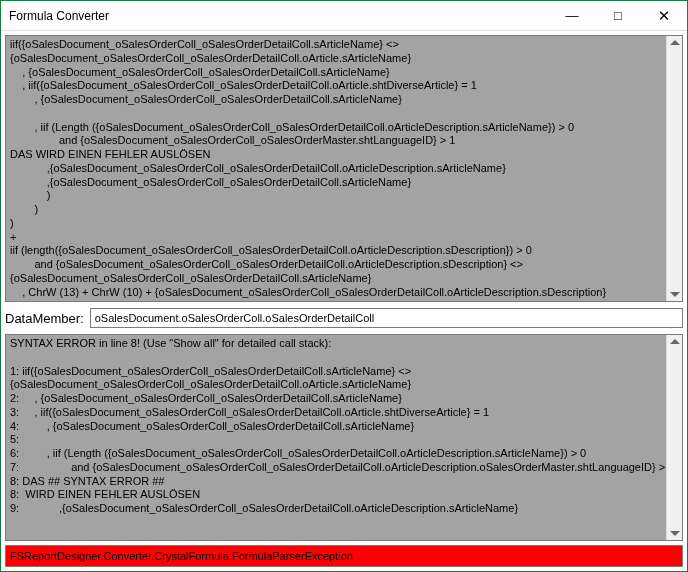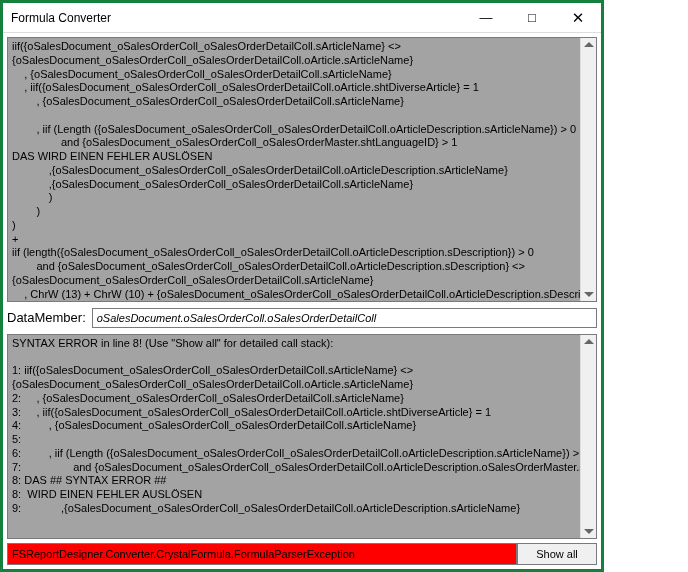--- a/index.html
+++ b/index.html
@@ -1,28 +1,28 @@
 <!DOCTYPE html>
 <html><head>
 <meta charset="utf-8">
 <style>
   * { box-sizing: border-box; margin: 0; padding: 0; }
   html, body { width: 688px; height: 572px; font-family: "Segoe UI", Tahoma, sans-serif; font-size: 12px; background: #fff; overflow: hidden; }
-  .window { width: 604px; height: 572px; border: 3px solid #15803d; display: flex; flex-direction: column; background: #fff; }
+  .window { width: 688px; height: 572px; border: 1px solid #15803d; display: flex; flex-direction: column; background: #fff; }
   .titlebar { height: 30px; display: flex; align-items: center; padding-left: 8px; background: #fff; border-bottom: 1px solid #ddd; }
   .titlebar-text { flex: 1; font-size: 12px; }
   .winbtns { display: flex; height: 100%; }
   .winbtn { width: 46px; display: flex; align-items: center; justify-content: center; font-family: sans-serif; font-size: 13px; }
   .winbtn.close { font-size: 15px; }
   .content { flex: 1; display: flex; flex-direction: column; padding: 4px; gap: 4px; min-height: 0; }
   .pane { border: 1px solid #7a7a7a; background: #a3a3a3; overflow: auto; font-family: Tahoma, "Segoe UI", sans-serif; font-size: 11px; line-height: 1.25; padding: 2px 4px; white-space: pre; position: relative; }
   .pane-top { flex: 1.3; min-height: 0; }
   .row-dm { display: flex; align-items: center; gap: 6px; padding: 2px 0; }
   .row-dm label { font-size: 13px; }
-  .dm-input { flex: 1; border: 1px solid #7a7a7a; height: 20px; padding: 1px 4px; font-size: 11px; font-family: Tahoma, sans-serif; font-style: italic; }
+  .dm-input { flex: 1; border: 1px solid #7a7a7a; height: 20px; padding: 1px 4px; font-size: 11px; font-family: Tahoma, sans-serif; }
   .pane-bottom { flex: 1; min-height: 0; }
   .footer { display: flex; align-items: stretch; gap: 0; height: 22px; }
   .status-err { flex: 1; background: #ff0000; color: #000; border: 1px solid #7a7a7a; font-size: 11px; padding: 2px 4px; display: flex; align-items: center; overflow: hidden; }
   .showall { width: 80px; border: 1px solid #7a7a7a; background: #f0f0f0; font-size: 11px; display: flex; align-items: center; justify-content: center; }
   .scroll-stub { position: absolute; right: 0; top: 0; bottom: 0; width: 16px; background: #f0f0f0; border-left: 1px solid #ddd; }
   .scroll-stub::before, .scroll-stub::after { content: ""; position: absolute; left: 3px; width: 0; height: 0; border-left: 5px solid transparent; border-right: 5px solid transparent; }
   .scroll-stub::before { top: 4px; border-bottom: 5px solid #666; }
   .scroll-stub::after { bottom: 4px; border-top: 5px solid #666; }
 </style>
 </head>
@@ -78,19 +78,16 @@
 6:         , iif (Length ({oSalesDocument_oSalesOrderColl_oSalesOrderDetailColl.oArticleDescription.sArticleName}) &gt; 0
 7:                 and {oSalesDocument_oSalesOrderColl_oSalesOrderDetailColl.oArticleDescription.oSalesOrderMaster.shtLanguageID} &gt; 1
 8: DAS ## SYNTAX ERROR ##
 8:  WIRD EINEN FEHLER AUSLÖSEN
 9:             ,{oSalesDocument_oSalesOrderColl_oSalesOrderDetailColl.oArticleDescription.sArticleName}</span><div class="scroll-stub"></div></div>
 
     <div class="footer">
       <div class="status-err">
         <span>FSReportDesigner.Converter.CrystalFormula.FormulaParserException</span>
       </div>
-      <div class="showall">
-        <span>Show all</span>
-      </div>
     </div>
 
   </div>
 </div>
 
 </body></html>

